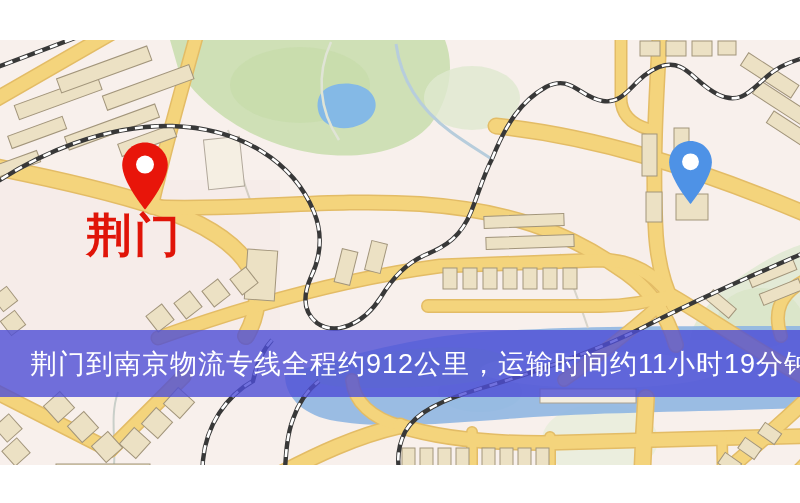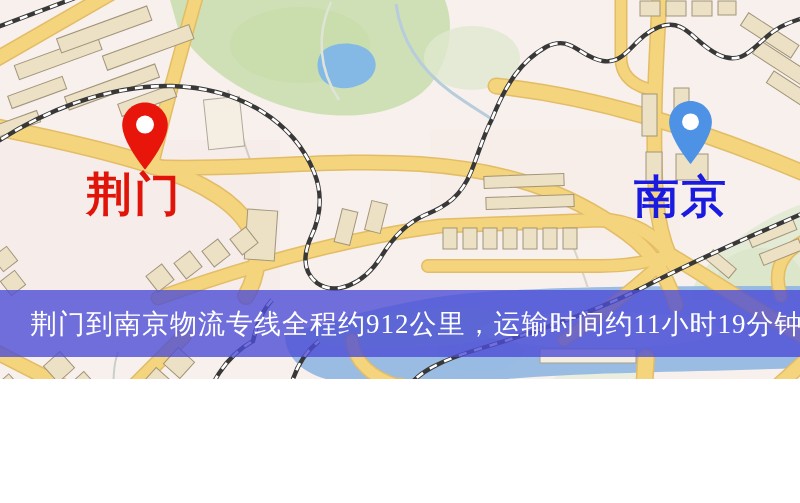--- a/index.html
+++ b/index.html
@@ -1,17 +1,17 @@
 <!DOCTYPE html>
 <html><head>
 <meta charset="utf-8">
 <style>
   html,body{margin:0;padding:0;background:#ffffff;}
-  .stage{position:relative;width:800px;height:379px;overflow:hidden;
-         font-family:Liberation Serif, serif;}
+  .stage{position:relative;width:800px;height:425px;overflow:hidden;
+         font-family:Liberation Sans, sans-serif;margin-top:40px;}
   .stage svg.mapbg{position:absolute;left:0;top:0;}
   .marker-pin{position:absolute;}
   .pin-origin{left:121px;top:101px;width:48px;height:70px;color:#e8150a;}
   .pin-dest{left:668px;top:99px;width:45px;height:67px;color:#4e92e6;}
   .city-label{position:absolute;font-weight:bold;letter-spacing:2px;line-height:1;
               text-shadow:0 0 1px rgba(255,255,255,.4);}
   .label-origin{left:86px;top:172px;font-size:46px;color:#e01408;}
   .label-dest{left:634px;top:175px;font-size:45px;color:#1b1bdf;}
   .banner{position:absolute;left:0;top:290px;width:800px;height:67px;
           background:rgba(77,77,214,0.80);display:flex;align-items:center;}
@@ -245,19 +245,18 @@
   <svg class="marker-pin pin-origin" viewBox="0 0 40 58">
     <path d="M20,1 C9.5,1 1,9.4 1,19.8 C1,34 20,57 20,57 C20,57 39,34 39,19.8 C39,9.4 30.5,1 20,1 Z" fill="#e8150a"></path>
     <circle cx="20" cy="19.5" r="7.5" fill="#ffffff"></circle>
   </svg>
   <div class="city-label label-origin">荆门</div>
 
   <svg class="marker-pin pin-dest" viewBox="0 0 40 58">
     <path d="M20,1 C9.5,1 1,9.4 1,19.8 C1,34 20,57 20,57 C20,57 39,34 39,19.8 C39,9.4 30.5,1 20,1 Z" fill="#4e92e6"></path>
     <circle cx="20" cy="19.5" r="7.5" fill="#ffffff"></circle>
   </svg>
-  <div class="city-label label-dest">南京</div>
 
   <div class="banner">
     <span>荆门到南京物流专线全程约912公里，运输时间约11小时19分钟.</span>
   </div>
 
 </div>
 
 </body></html>

